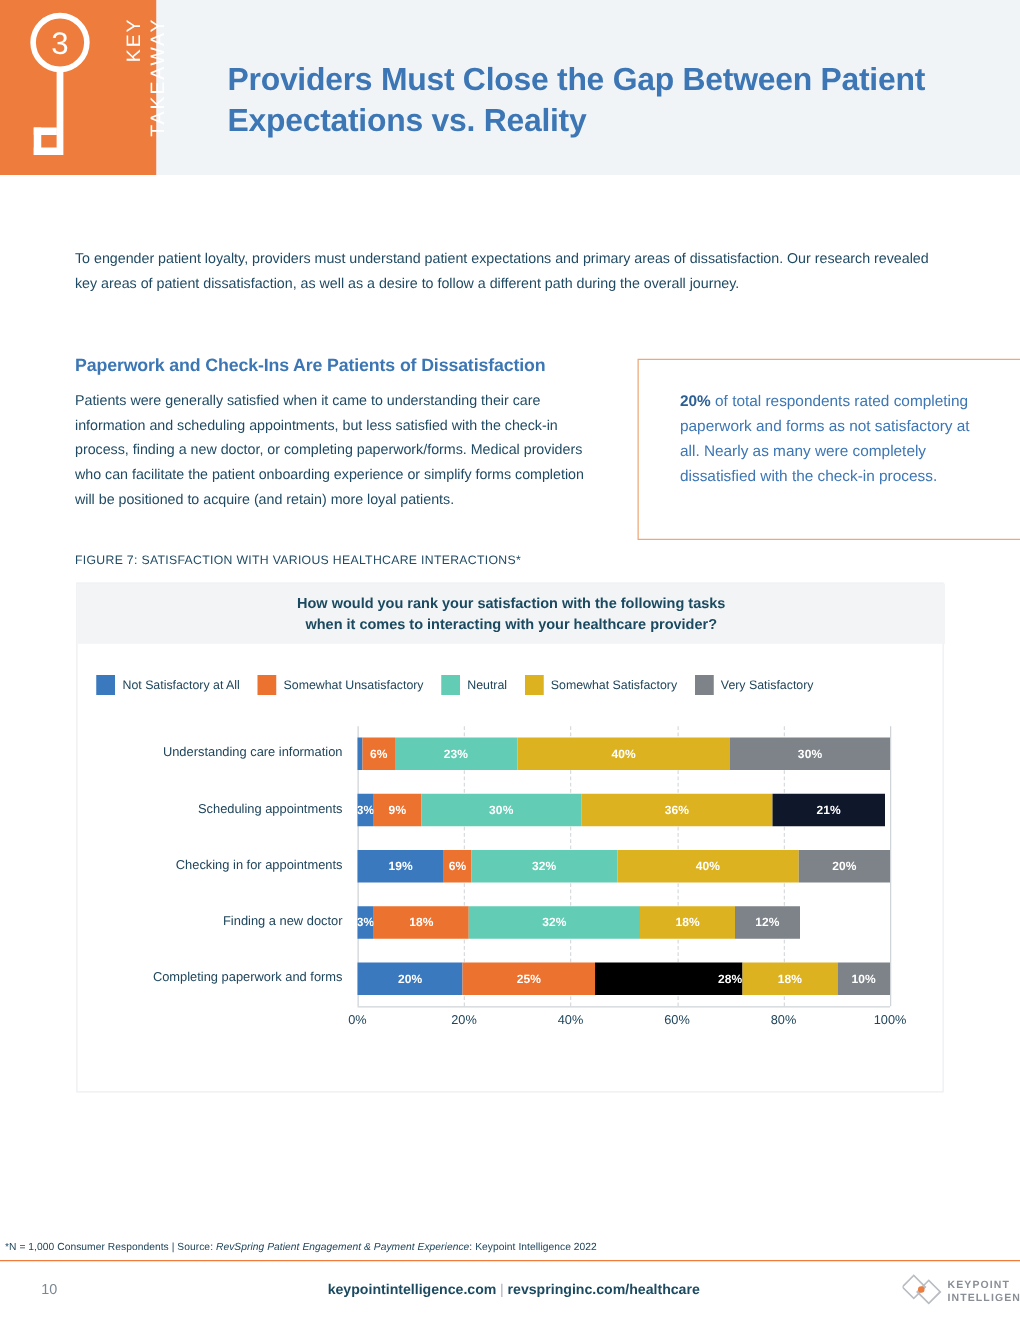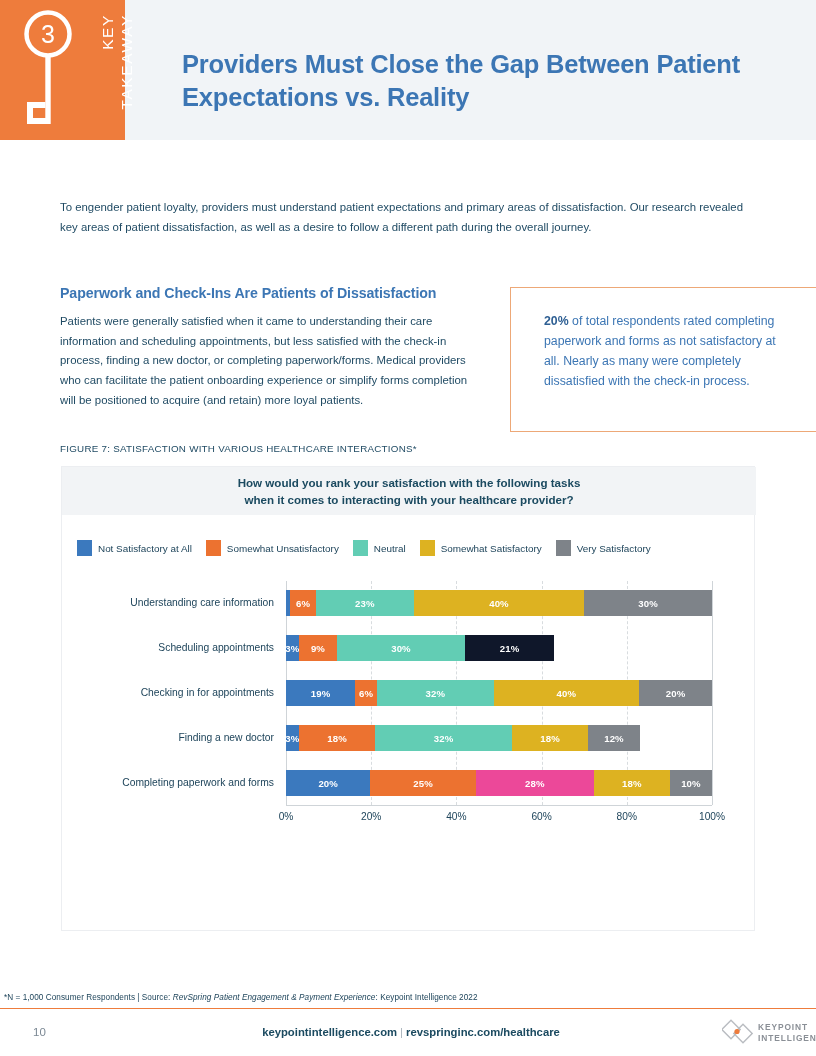--- a/index.html
+++ b/index.html
@@ -64,21 +64,21 @@
     font-size: 12.3px; line-height: 1.63; color: #3c76b4;
   }
   .callout-text b { color: #2e5f93; font-weight: bold; }
 
   
   .fig-caption {
     position: absolute; left: 60px; top: 443px;
     font-size: 9.8px; letter-spacing: 0.25px; color: #1f4a63;
   }
   .chart-box {
-    position: absolute; left: 61px; top: 466px; width: 694px; height: 465px;
+    position: absolute; left: 61px; top: 466px; width: 694px; height: 408px;
     background: #ffffff; border: 1px solid #eceef1;
   }
   .chart-head {
     position: absolute; left: 0; top: 0; width: 694px; height: 48px;
     background: #f2f4f6;
     display: flex; align-items: center; justify-content: center;
   }
   .chart-head-title {
     font-size: 11.6px; font-weight: bold; text-align: center;
     line-height: 1.5; color: #1b4a60; white-space: pre-line;
@@ -257,20 +257,23 @@
         <div class="bar-row" style="top: 54px;">
           <div class="seg" style="width: 12.78px; background: rgb(59, 121, 190);">
             <span class="seg-label">3%</span>
           </div>
           <div class="seg" style="width: 38.34px; background: rgb(236, 114, 48);">
             <span class="seg-label">9%</span>
           </div>
           <div class="seg" style="width: 127.8px; background: rgb(98, 205, 180);">
             <span class="seg-label">30%</span>
           </div>
+          <div class="seg" style="width: 153.36px; background: rgb(221, 178, 33);">
+            <span class="seg-label">36%</span>
+          </div>
           <div class="seg" style="width: 89.46px; background: #0f172a;">
             <span class="seg-label">21%</span>
           </div>
         </div>
         <div class="bar-row" style="top: 99px;">
           <div class="seg" style="width: 80.94px; background: rgb(59, 121, 190); align-items: center;">
             <span class="seg-label">19%</span>
           </div>
           <div class="seg" style="width: 25.56px; background: rgb(236, 114, 48);">
             <span class="seg-label">6%</span>
@@ -302,21 +305,21 @@
             <span class="seg-label">12%</span>
           </div>
         </div>
         <div class="bar-row" style="top: 189px;">
           <div class="seg" style="width: 85.2px; background: rgb(59, 121, 190);">
             <span class="seg-label">20%</span>
           </div>
           <div class="seg" style="width: 106.5px; background: rgb(236, 114, 48);">
             <span class="seg-label">25%</span>
           </div>
-          <div class="seg" style="width: 119.28px; background: #ec4899;">
+          <div class="seg" style="width: 119.28px; background: #000000; justify-content: flex-end;">
             <span class="seg-label">28%</span>
           </div>
           <div class="seg" style="width: 76.68px; background: rgb(221, 178, 33);">
             <span class="seg-label">18%</span>
           </div>
           <div class="seg" style="width: 42.6px; background: rgb(126, 131, 137);">
             <span class="seg-label">10%</span>
           </div>
         </div>
       </div>

